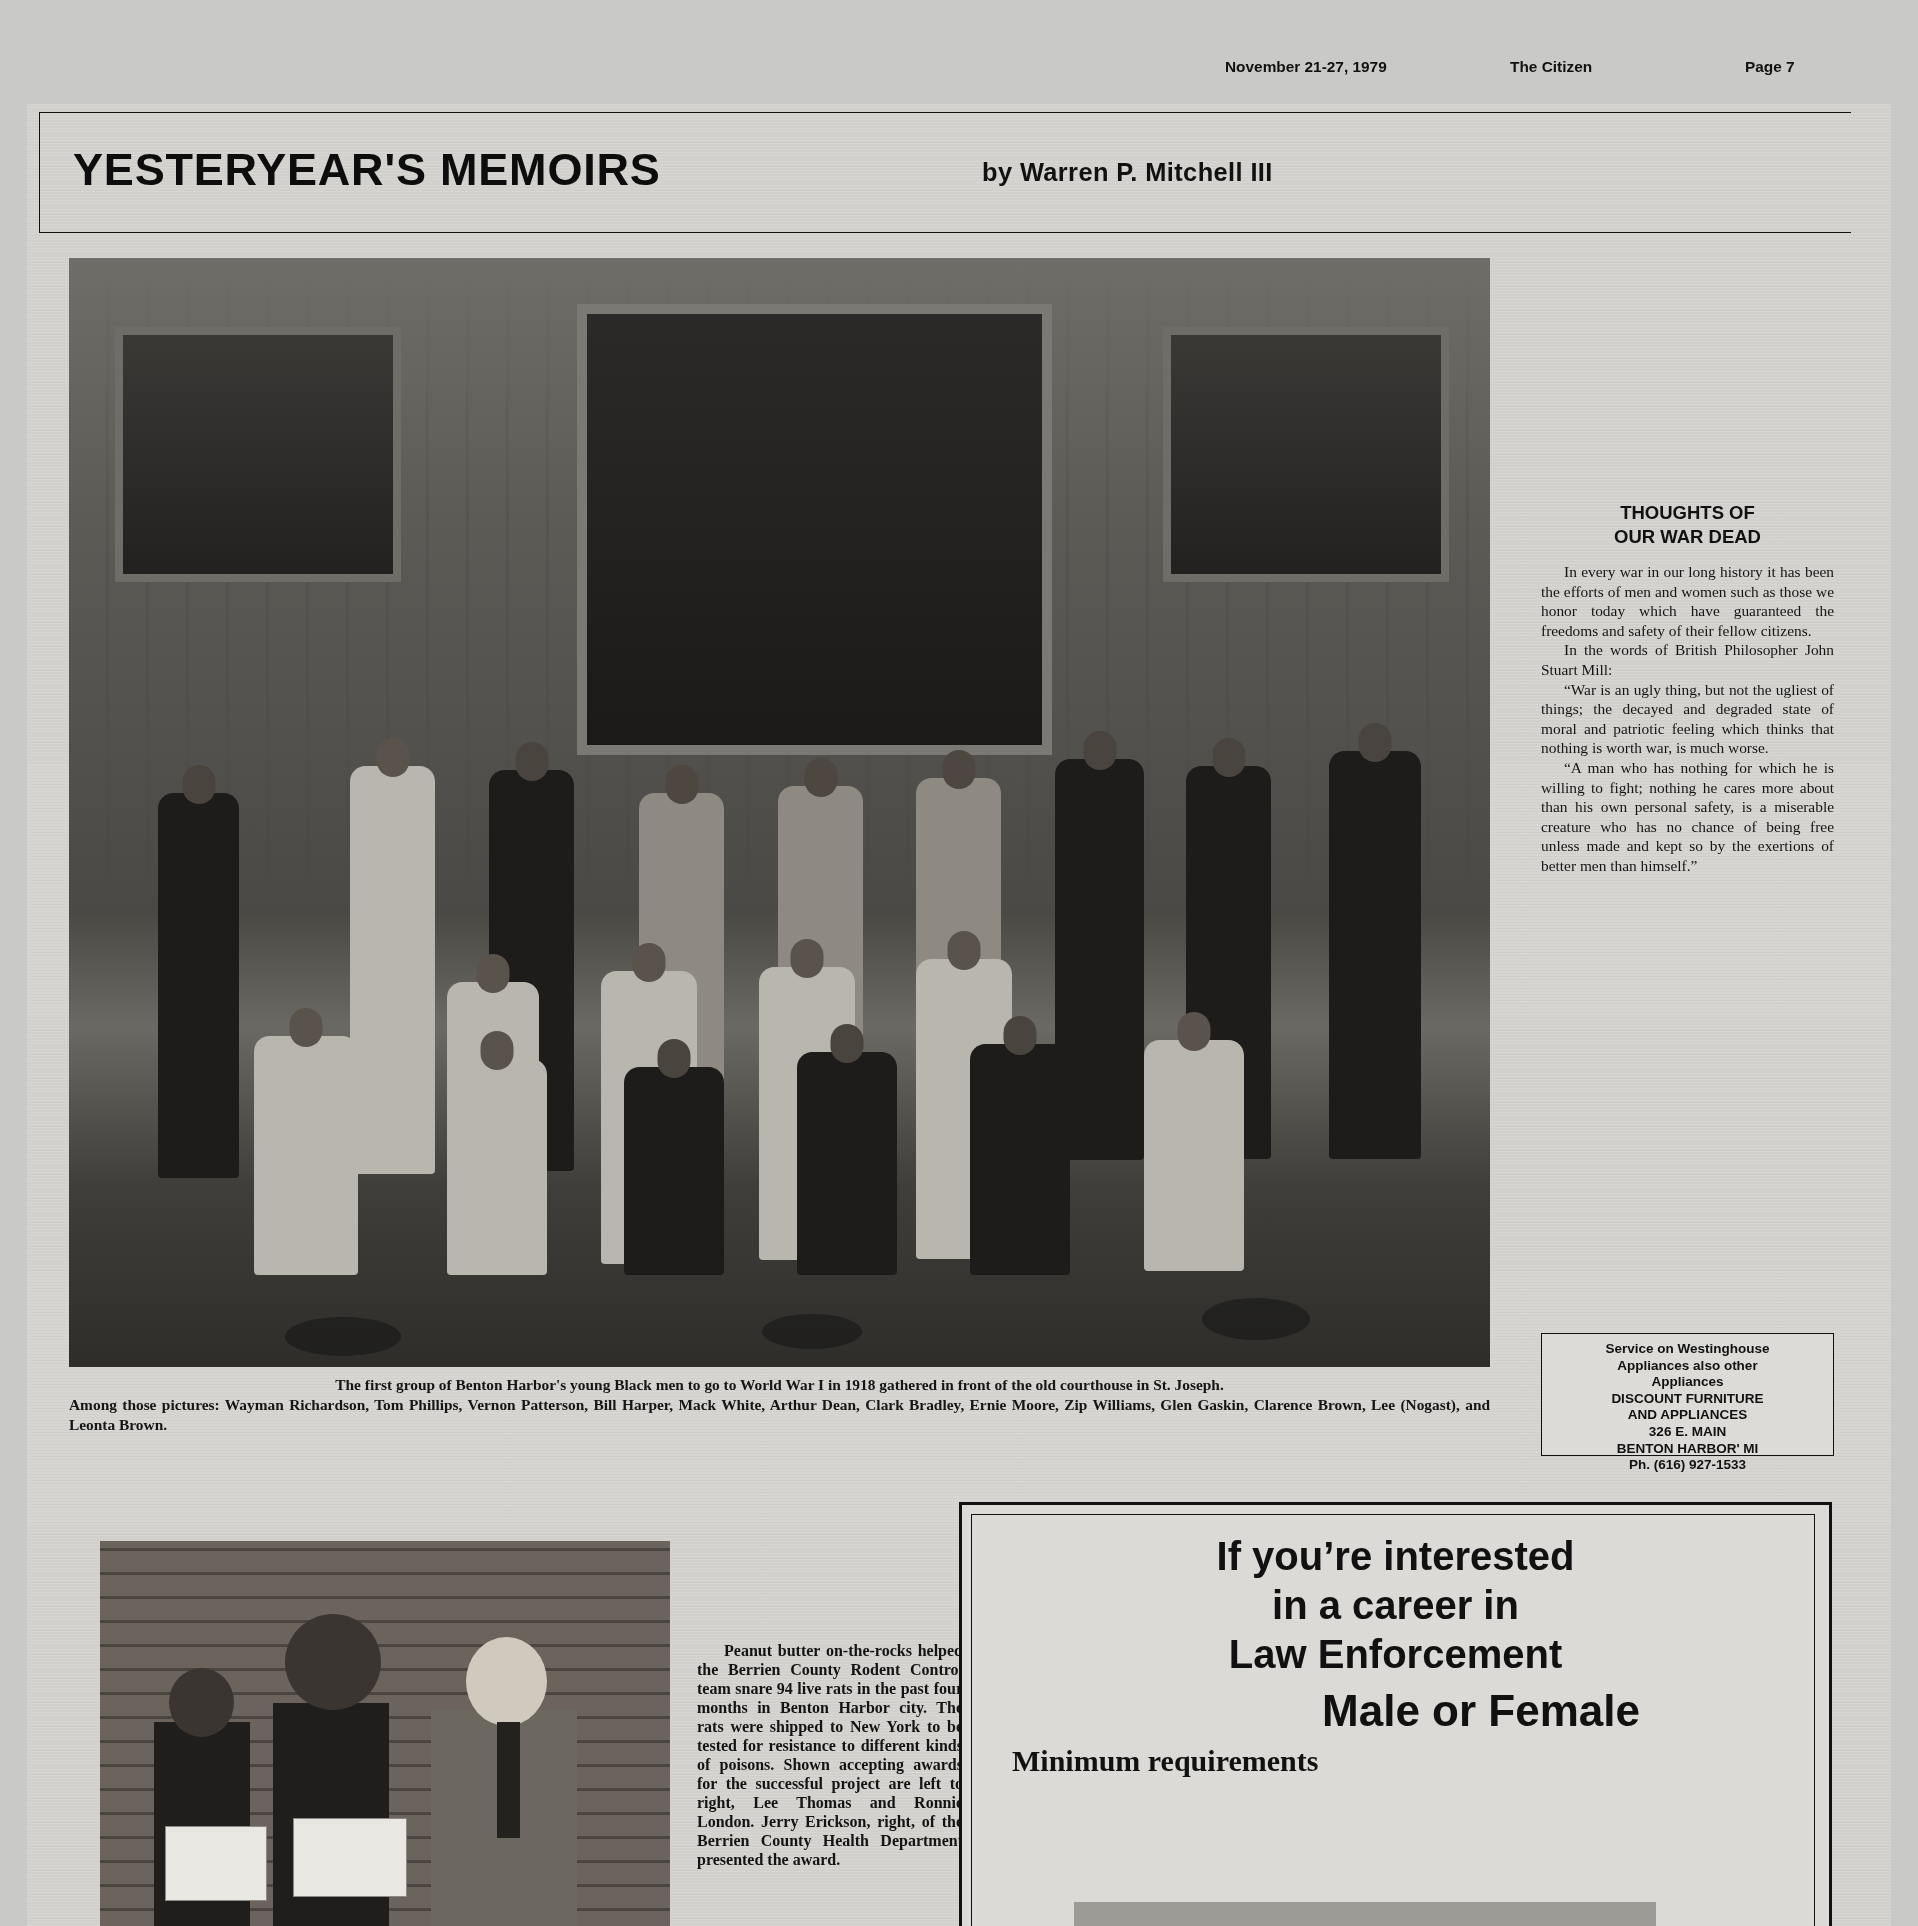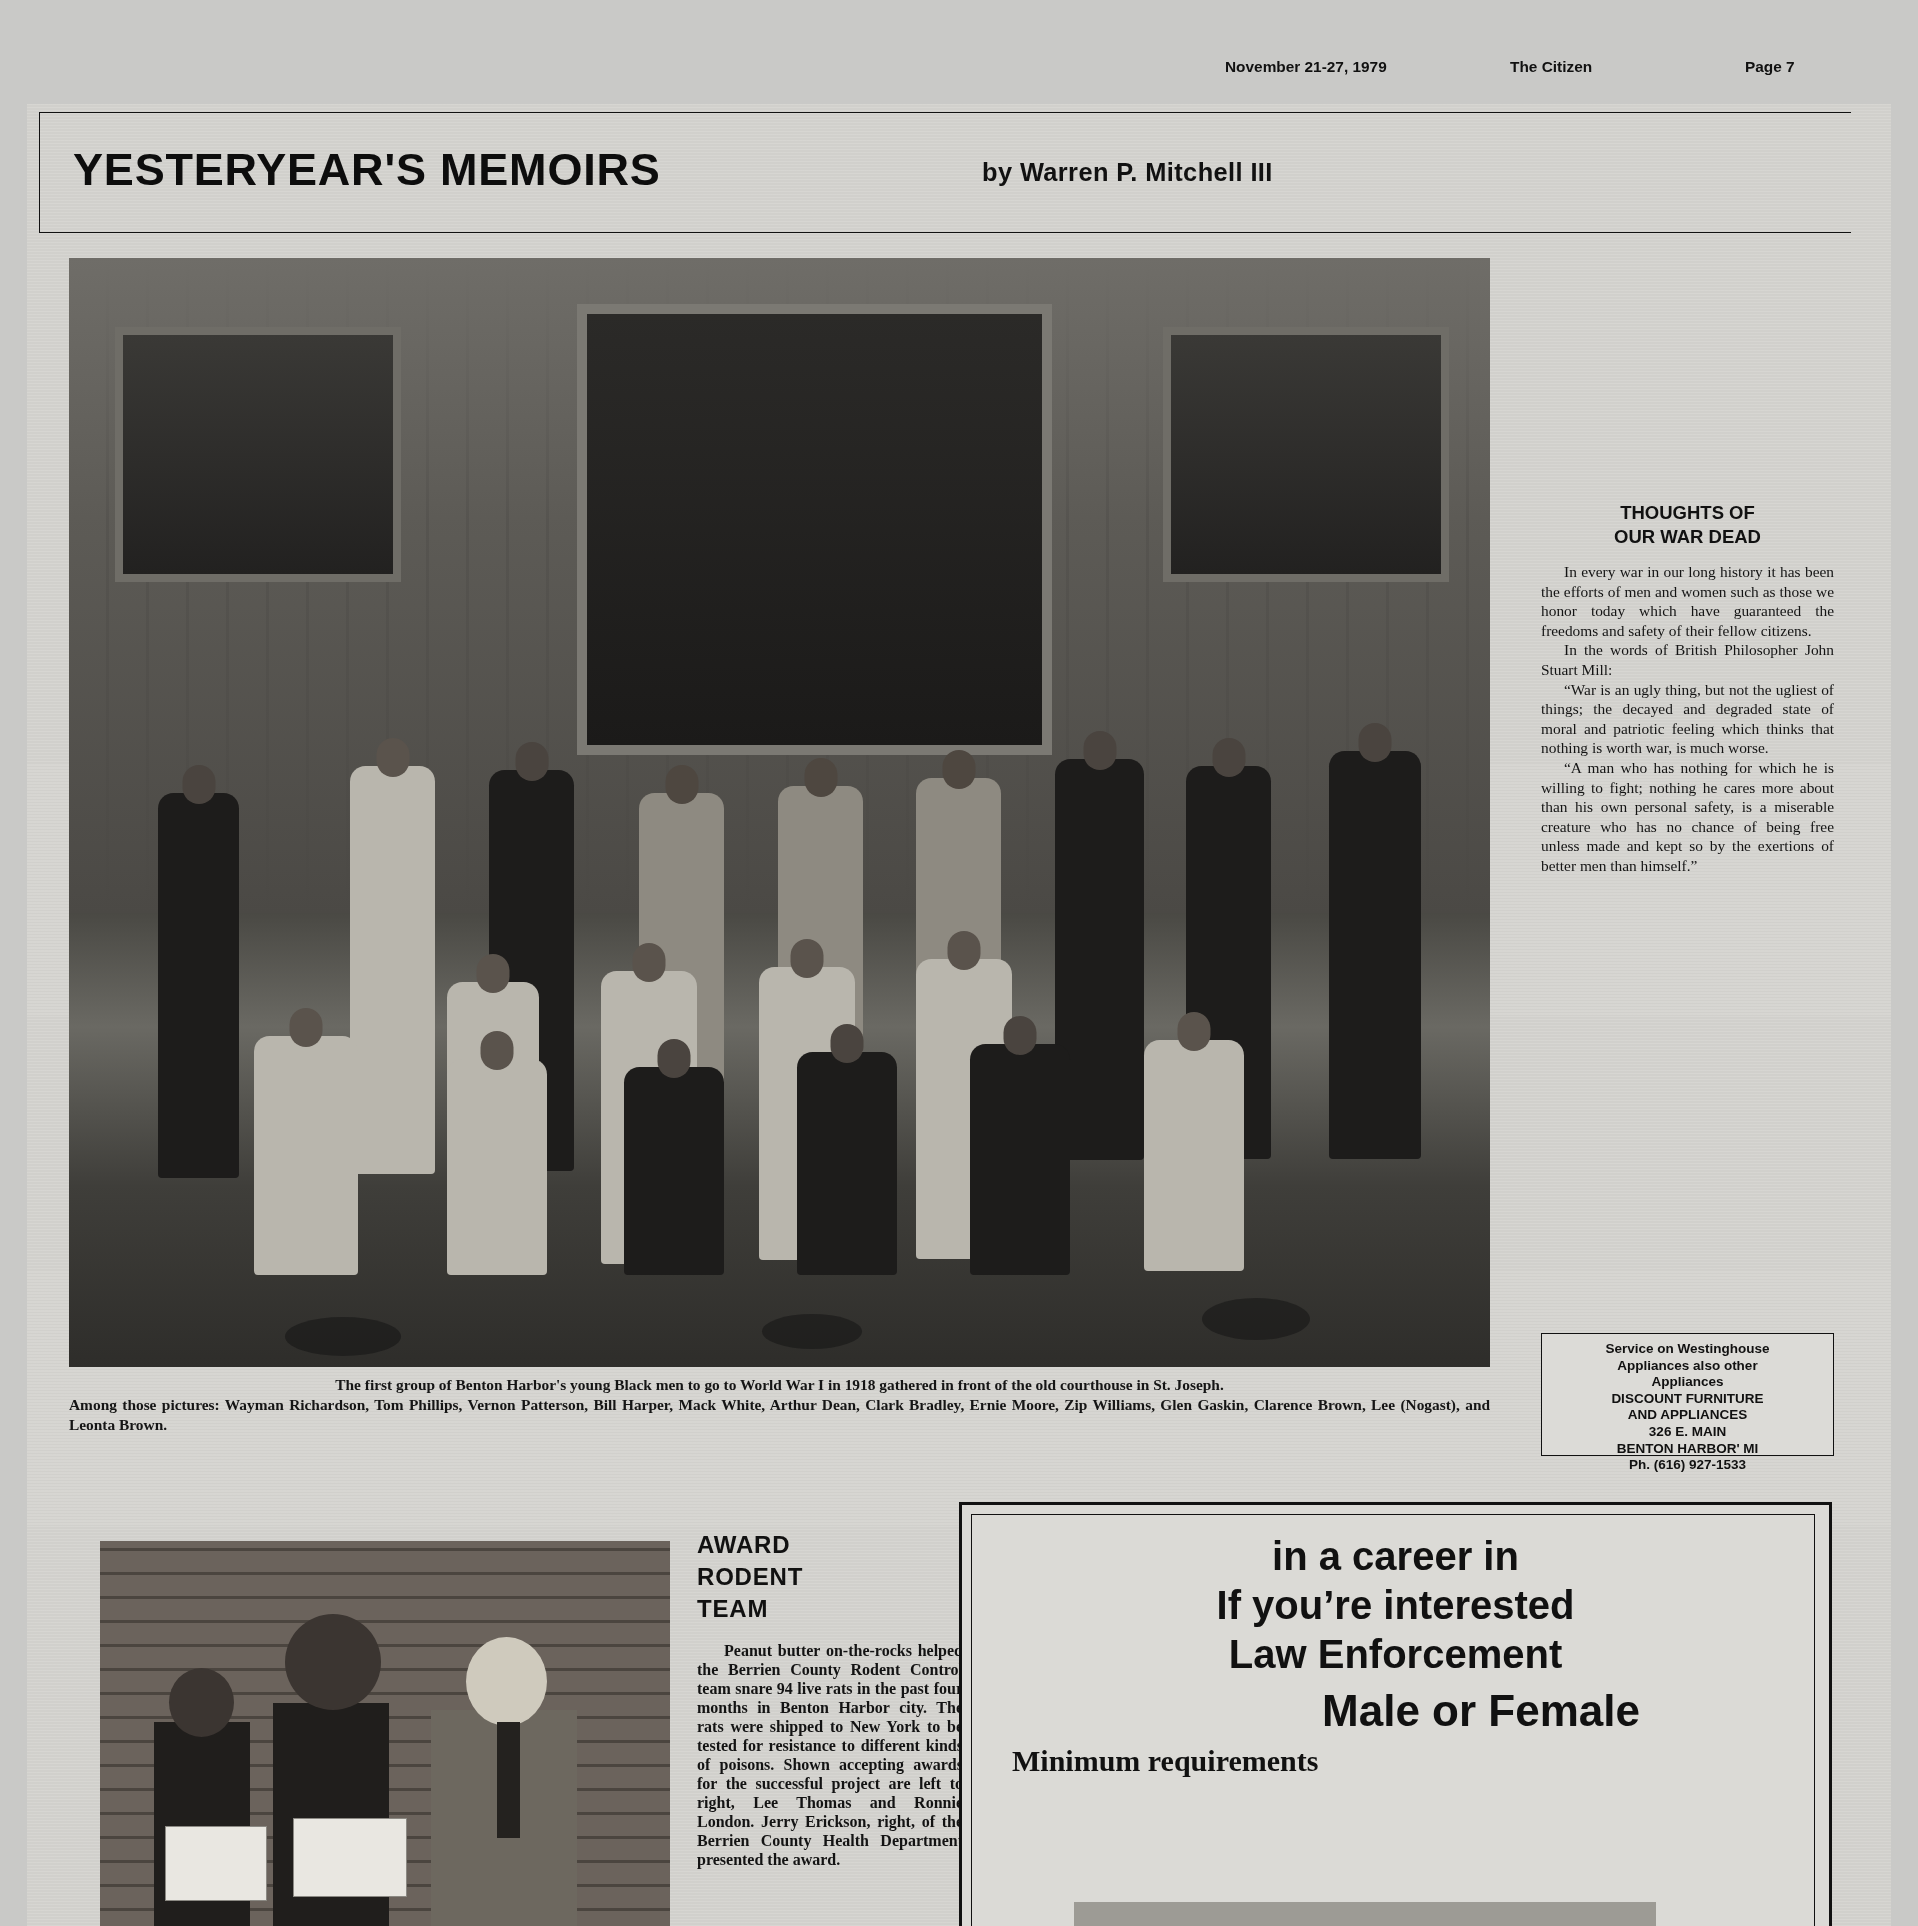--- a/index.html
+++ b/index.html
@@ -312,34 +312,29 @@
 
       <div class="rp-fig" style="left:173px;top:162px;width:116px;height:397px;"></div>
       <div class="rp-head" style="left:185px;top:73px;width:96px;height:96px;"></div>
       <div class="rp-cert" style="left:193px;top:277px;width:112px;height:77px;"></div>
 
       <div class="rp-fig" style="left:331px;top:169px;width:146px;height:389px;background:#6d685f;"></div>
       <div class="rp-head" style="left:366px;top:96px;width:81px;height:89px;background:#cfcabd;"></div>
       <div class="rp-fig" style="left:397px;top:181px;width:23px;height:116px;background:#24221f;"></div>
     </div>
 
-    <div class="award-head">
-      <div>AWARD</div>
-      <div>RODENT</div>
-      <div>TEAM</div>
-    </div>
     <div class="award-body">
       <p>Peanut butter on-the-rocks helped the Berrien County Rodent Control team snare 94 live rats in the past four months in Benton Harbor city. The rats were shipped to New York to be tested for resistance to different kinds of poisons. Shown accepting awards for the successful project are left to right, Lee Thomas and Ronnie London. Jerry Erickson, right, of the Berrien County Health Department presented the award.</p>
     </div>
 
     <div class="lawad">
       <div class="inner"></div>
       <div class="h1">
+        <div>If you’re interested</div>
         <div>in a career in</div>
-        <div>If you’re interested</div>
       </div>
       <div class="h2">Law Enforcement</div>
       <div class="h3">Male or Female</div>
       <div class="minreq">Minimum requirements</div>
 
       <div class="busphoto">
         <div class="sky"></div>
 
       </div>
 

